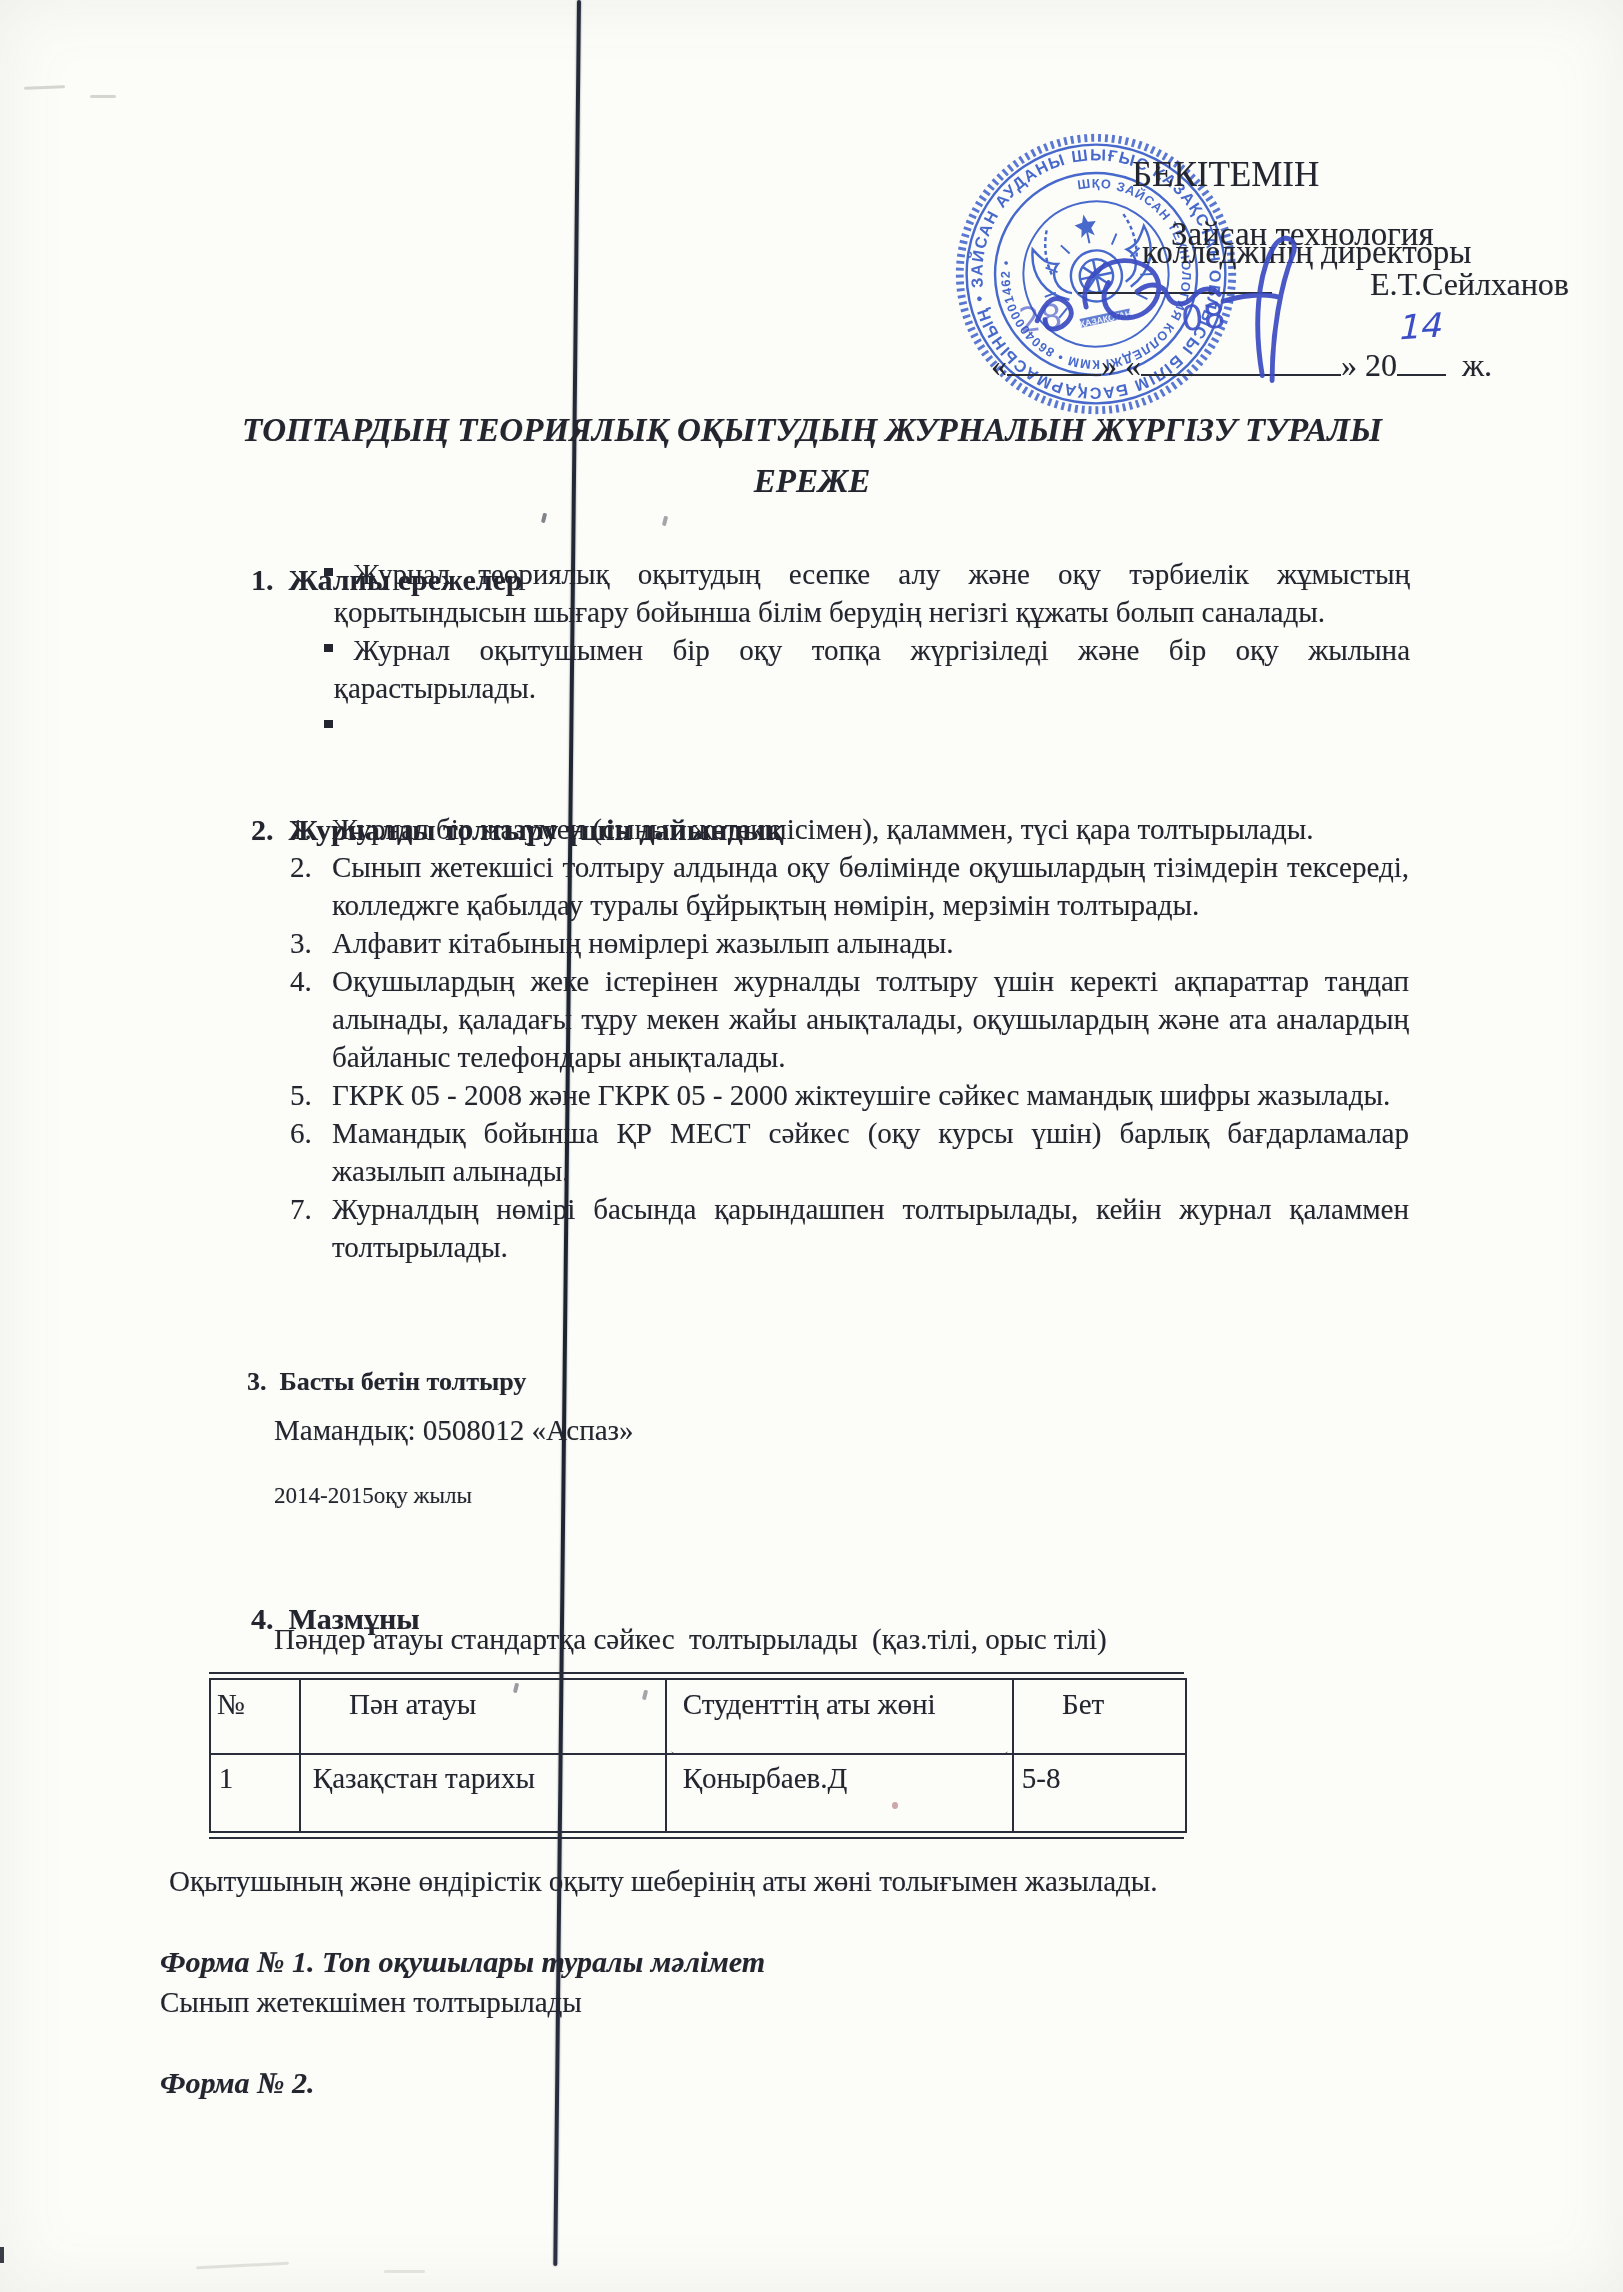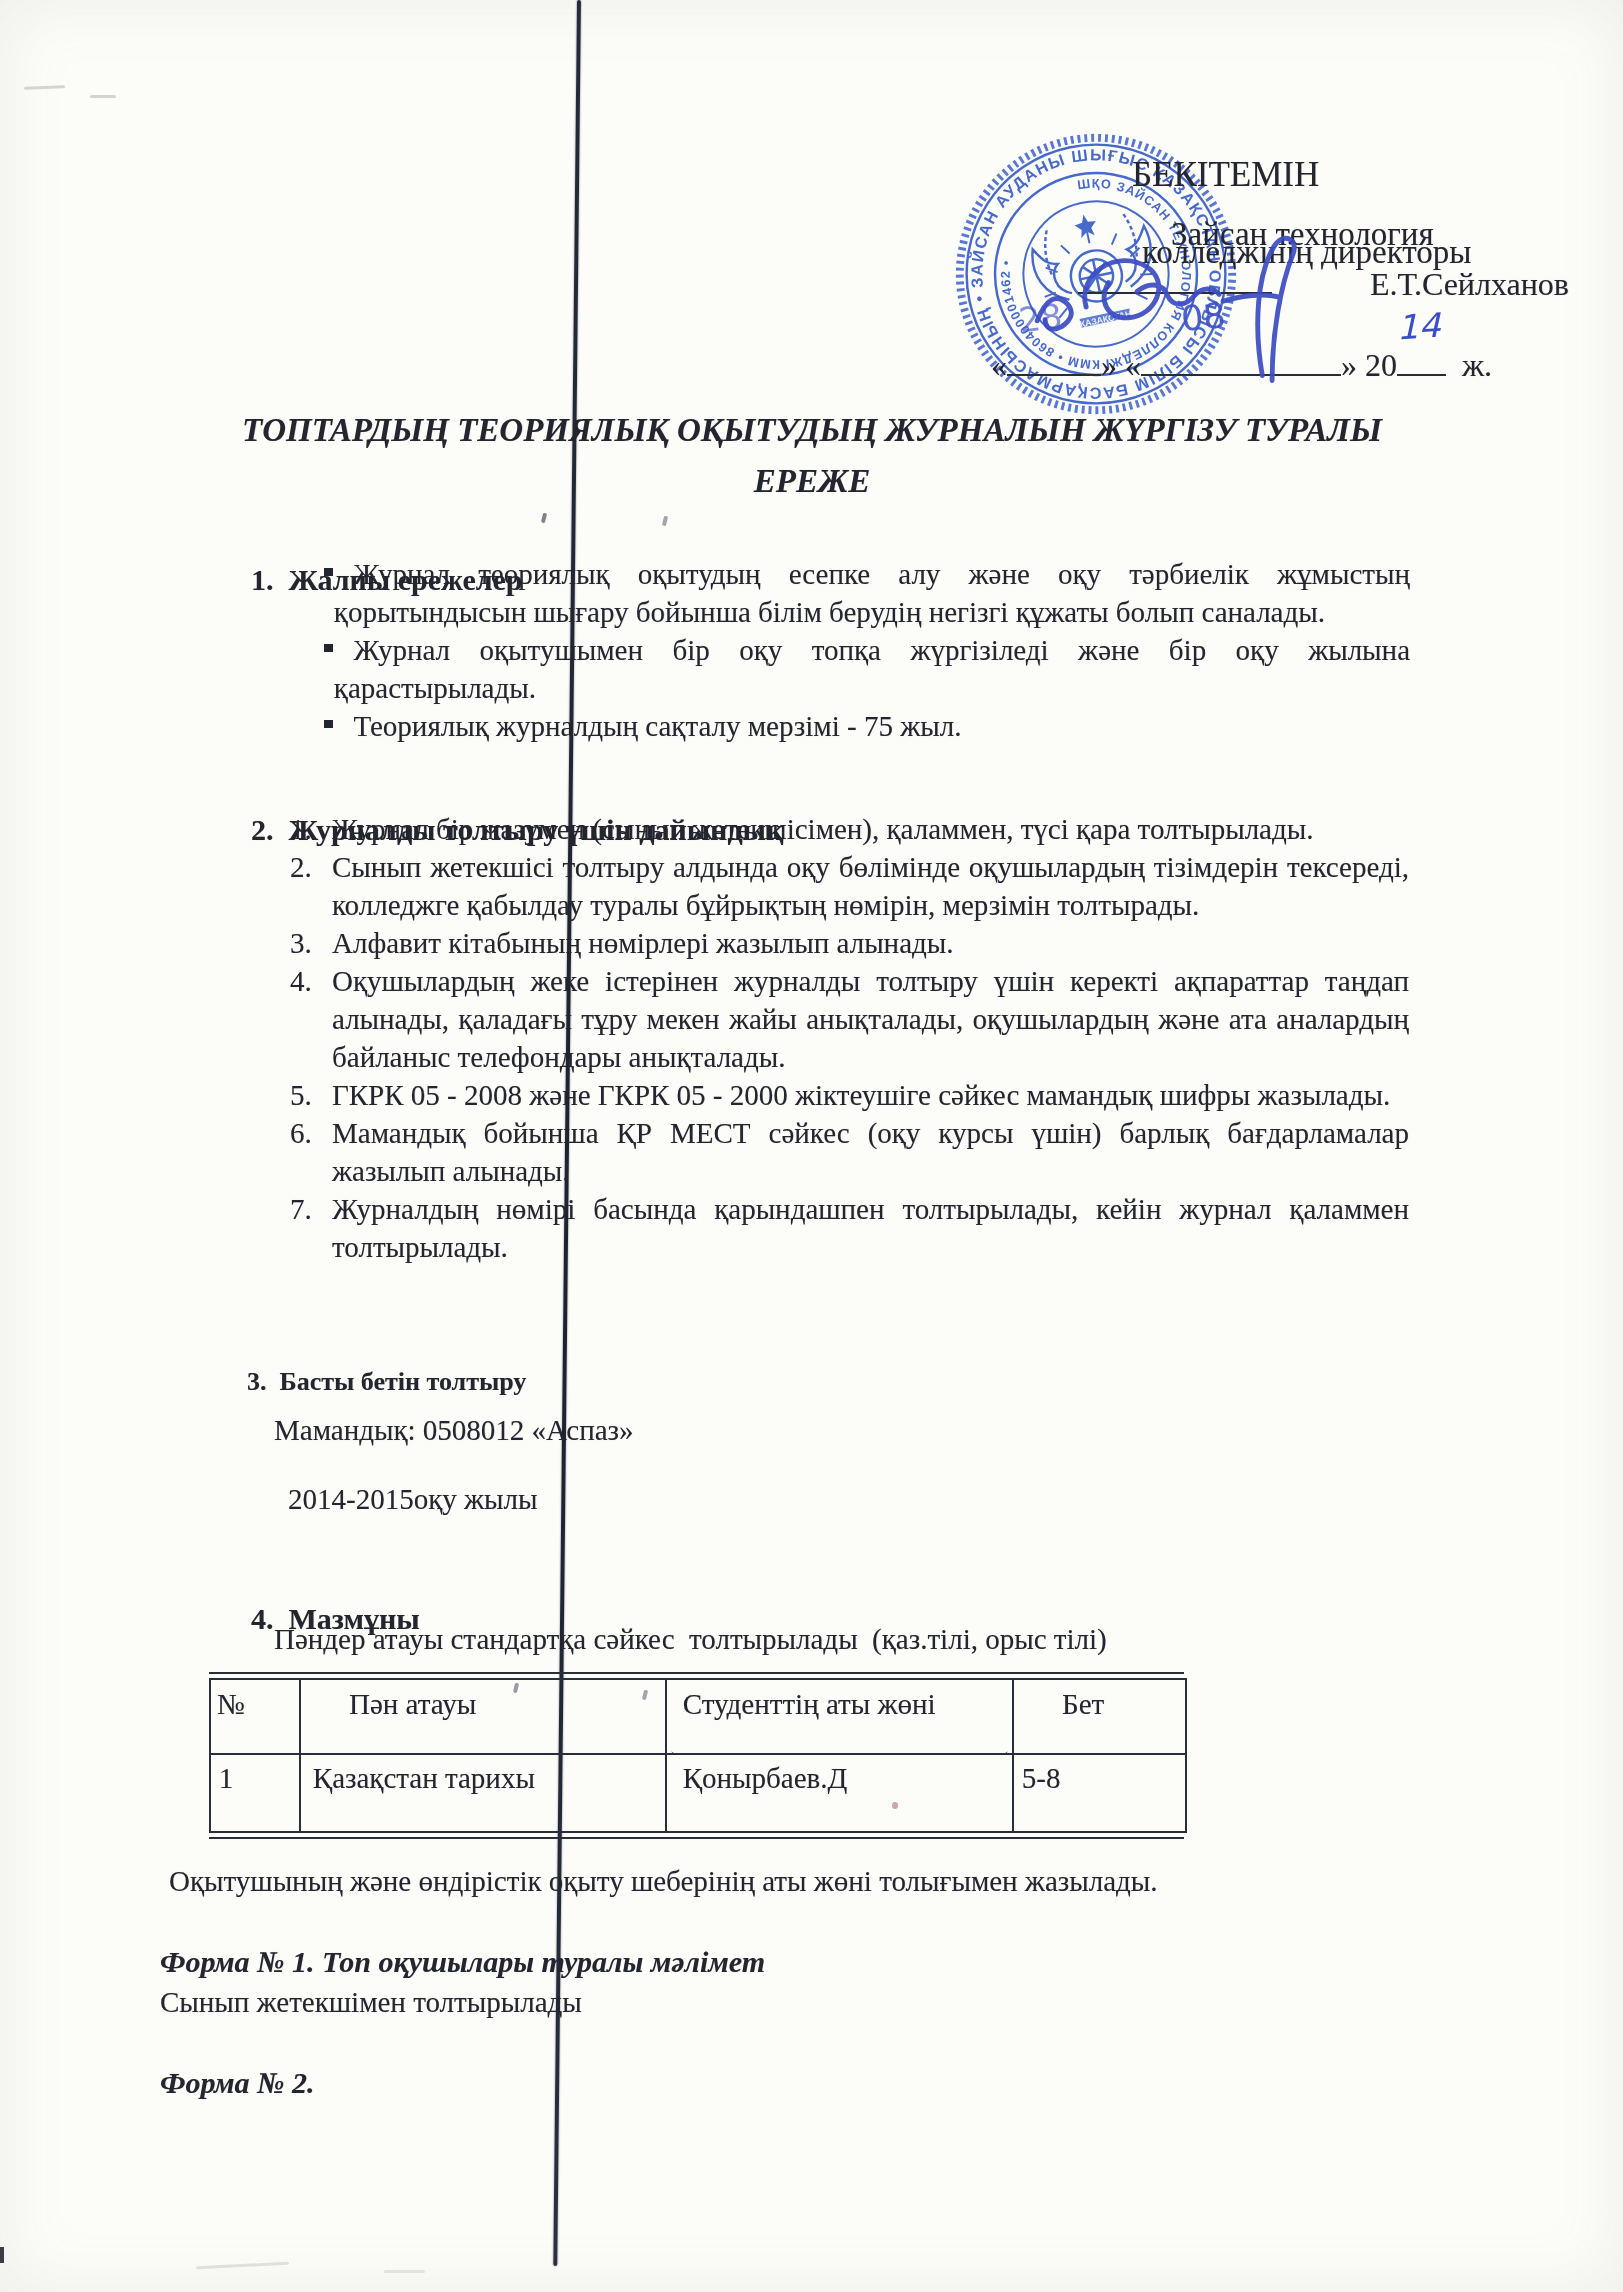--- a/index.html
+++ b/index.html
@@ -110,41 +110,41 @@
 
   <div class="t ink bi" style="left:812px;top:412px;font-size:33px;transform:translateX(-50%);">ТОПТАРДЫҢ ТЕОРИЯЛЫҚ ОҚЫТУДЫҢ ЖУРНАЛЫН ЖҮРГІЗУ ТУРАЛЫ</div>
   <div class="t ink bi" style="left:812px;top:463px;font-size:33px;transform:translateX(-50%);">ЕРЕЖЕ</div>
 
   <div class="t ink b" style="left:221px;top:529px;font-size:30px;">
     <span>1.</span><span>  </span><span>Жалпы ережелер</span>
   </div>
   <div class="just ink" style="left:305px;top:555px;width:1105px;">
     <div class="bullet-item"><span class="sq"></span><span>Журнал теориялық оқытудың есепке алу және оқу тәрбиелік жұмыстың қорытындысын шығару  бойынша білім берудің негізгі құжаты болып саналады.</span></div>
     <div class="bullet-item"><span class="sq"></span><span>Журнал оқытушымен бір оқу топқа жүргізіледі және бір оқу жылына қарастырылады.</span></div>
-    <div class="bullet-item"><span class="sq"></span><span>Теориялық журналдың сақталу мерзімі  - 75 жыл.</span></div>
+    <div class="bullet-item"><span class="sq"></span></div>
   </div>
 
   <div class="t ink b" style="left:221px;top:779px;font-size:30px;">
     <span>2.</span><span>  </span><span>Журналды толтыру үшін дайындық</span>
   </div>
   <div class="just ink" style="left:286px;top:810px;width:1123px;">
     <div class="num-item"><span class="ni-num">1.</span><span>Журнал бір жазумен (сынып жетекшісімен), қаламмен, түсі қара толтырылады.</span></div>
     <div class="num-item"><span class="ni-num">2.</span><span>Сынып жетекшісі толтыру алдында оқу бөлімінде оқушылардың тізімдерін тексереді, колледжге қабылдау туралы бұйрықтың нөмірін, мерзімін толтырады.</span></div>
     <div class="num-item"><span class="ni-num">3.</span><span>Алфавит кітабының нөмірлері жазылып алынады.</span></div>
     <div class="num-item"><span class="ni-num">4.</span><span>Оқушылардың жеке істерінен журналды толтыру үшін керекті ақпараттар таңдап алынады, қаладағы тұру мекен жайы анықталады, оқушылардың және ата аналардың байланыс телефондары анықталады.</span></div>
     <div class="num-item"><span class="ni-num">5.</span><span>ГКРК 05 - 2008 және ГКРК 05 - 2000 жіктеушіге сәйкес мамандық шифры жазылады.</span></div>
     <div class="num-item"><span class="ni-num">6.</span><span>Мамандық бойынша ҚР МЕСТ сәйкес (оқу курсы үшін) барлық бағдарламалар жазылып алынады.</span></div>
     <div class="num-item"><span class="ni-num">7.</span><span>Журналдың нөмірі басында қарындашпен толтырылады, кейін журнал қаламмен толтырылады.</span></div>
   </div>
 
   <div class="t ink b" style="left:221px;top:1337px;font-size:26px;">
     <span>3.</span><span>  </span><span>Басты бетін толтыру</span>
   </div>
   <div class="t ink" style="left:274px;top:1414px;font-size:29px;">Мамандық: 0508012 «Аспаз»</div>
-  <div class="t ink" style="left:288px;top:1483px;font-size:29px;">2014-2015оқу жылы</div>
+  <div class="t ink" style="left:274px;top:1483px;font-size:23px;">2014-2015оқу жылы</div>
 
   <div class="t ink b" style="left:221px;top:1568px;font-size:30px;">
     <span>4.</span><span>  </span><span>Мазмұны</span>
   </div>
   <div class="t ink" style="left:274px;top:1623px;font-size:29px;">Пәндер атауы стандартқа сәйкес  толтырылады  (қаз.тілі, орыс тілі)</div>
 
   <div class="tblwrap">
     <table class="doc ink">
       <colgroup>
           <col style="width:90px">

